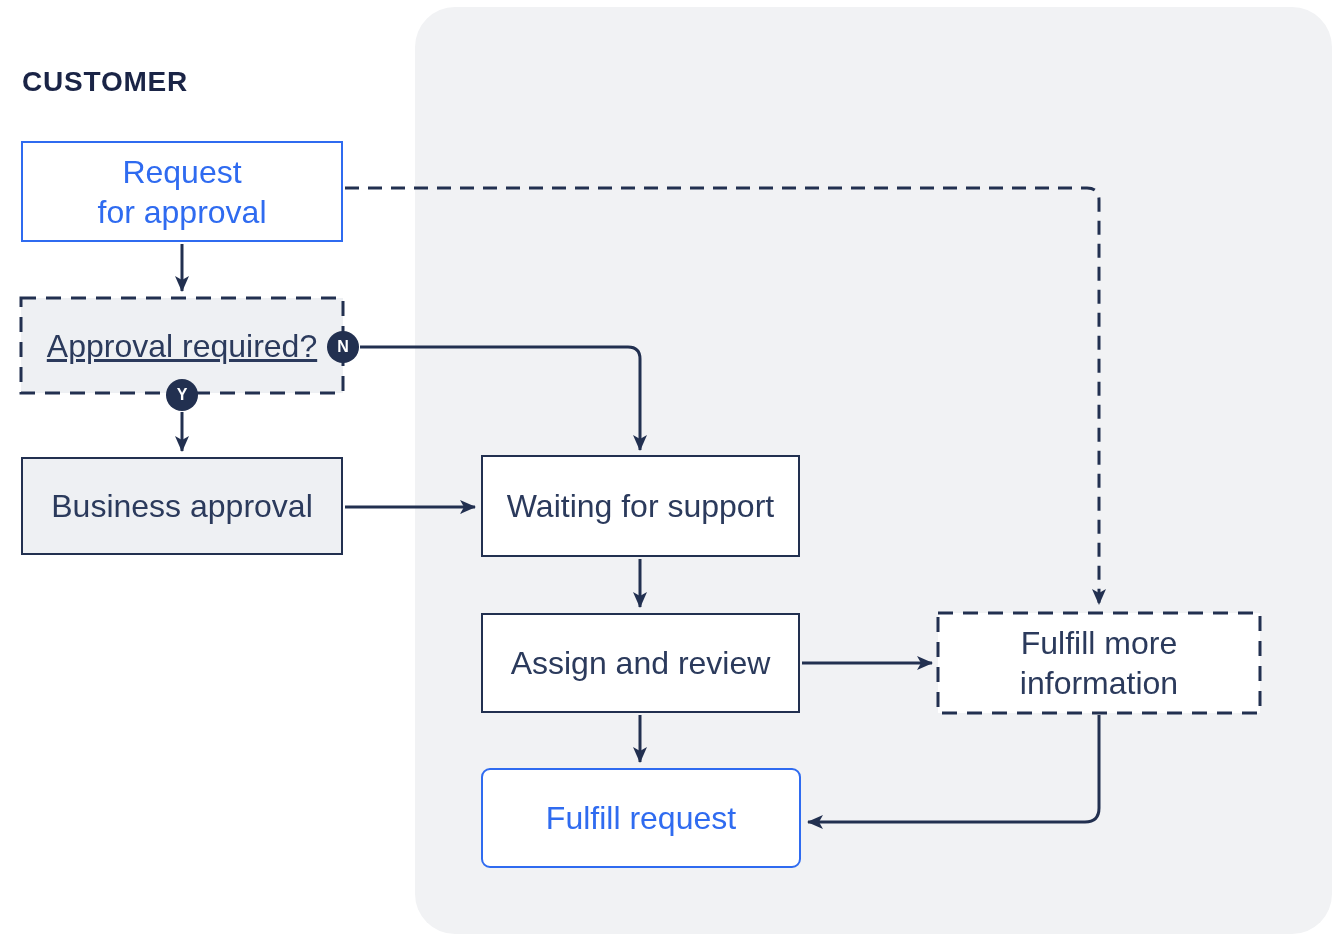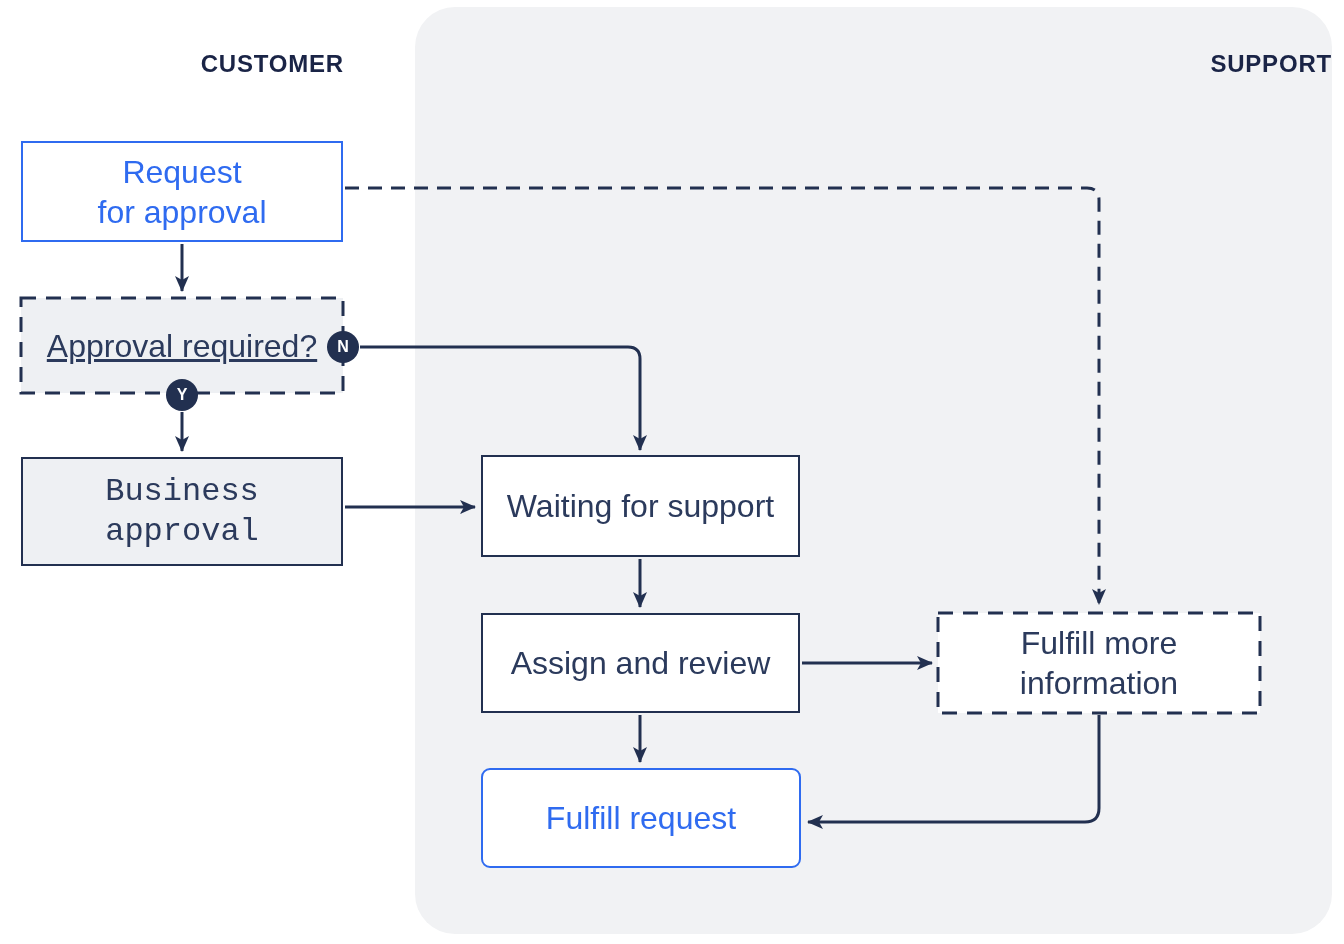--- a/index.html
+++ b/index.html
@@ -17,26 +17,26 @@
   .support-panel {
     position: absolute;
     left: 415px; top: 7px;
     width: 917px; height: 927px;
     background: #f1f2f4;
     border-radius: 40px;
   }
 
   .lane-label {
     position: absolute;
-    top: 50px;
-    font-size: 24px;
+    top: 66px;
+    font-size: 28px;
     font-weight: 700;
     letter-spacing: 0.8px;
     color: #1a2446;
-    text-align: right;
+    text-align: left;
   }
   .lane-label.customer { left: 22px; width: 322px; }
   .lane-label.support  { left: 415px; width: 917px; }
 
   .connector-layer {
     position: absolute;
     left: 0; top: 0;
     width: 1344px; height: 944px;
   }
 
@@ -59,21 +59,21 @@
     border-color: #2f6bf0;
     color: #2f6bf0;
   }
   .node.no-chrome {         
     background: transparent;
     border: none;
   }
 
   .node.request  { left: 21px;  top: 141px; width: 322px; height: 101px; }
   .node.approval { left: 21px;  top: 298px; width: 322px; height: 95px; text-decoration: underline;  }
-  .node.business { left: 21px;  top: 457px; width: 322px; height: 109px; font-family: Liberation Mono, monospace;  }
+  .node.business { left: 21px;  top: 457px; width: 322px; height: 98px;  }
   .node.waiting  { left: 481px; top: 455px; width: 319px; height: 102px; }
   .node.assign   { left: 481px; top: 613px; width: 319px; height: 100px; }
   .node.pending  { left: 938px; top: 613px; width: 322px; height: 100px; }
   .node.fulfill  { left: 481px; top: 768px; width: 320px; height: 100px; border-radius: 9px; }
 
   .badge {
     position: absolute;
     width: 32px; height: 32px;
     border-radius: 50%;
     background: #223050;
@@ -89,21 +89,20 @@
   .badge.y { left: 166px; top: 379px; }
 </style>
 </head>
 <body>
 
 <div class="canvas">
 
   <div class="support-panel"></div>
 
   <div class="lane-label customer">CUSTOMER</div>
-  <div class="lane-label support">SUPPORT</div>
 
   <svg class="connector-layer" width="1344" height="944" viewBox="0 0 1344 944">
     <defs>
       <marker id="arrow" markerWidth="18" markerHeight="16" refX="15" refY="7" orient="auto" markerUnits="userSpaceOnUse">
         <path d="M0,0 L16,7 L0,14 L4,7 Z" fill="#223050"></path>
       </marker>
     </defs>
 
     <rect x="21" y="298" width="322" height="95" fill="#eef0f3" stroke="#223050" stroke-width="3" stroke-dasharray="15 10"></rect>
     <rect x="938" y="613" width="322" height="100" fill="#ffffff" stroke="#223050" stroke-width="3" stroke-dasharray="15 10"></rect>

